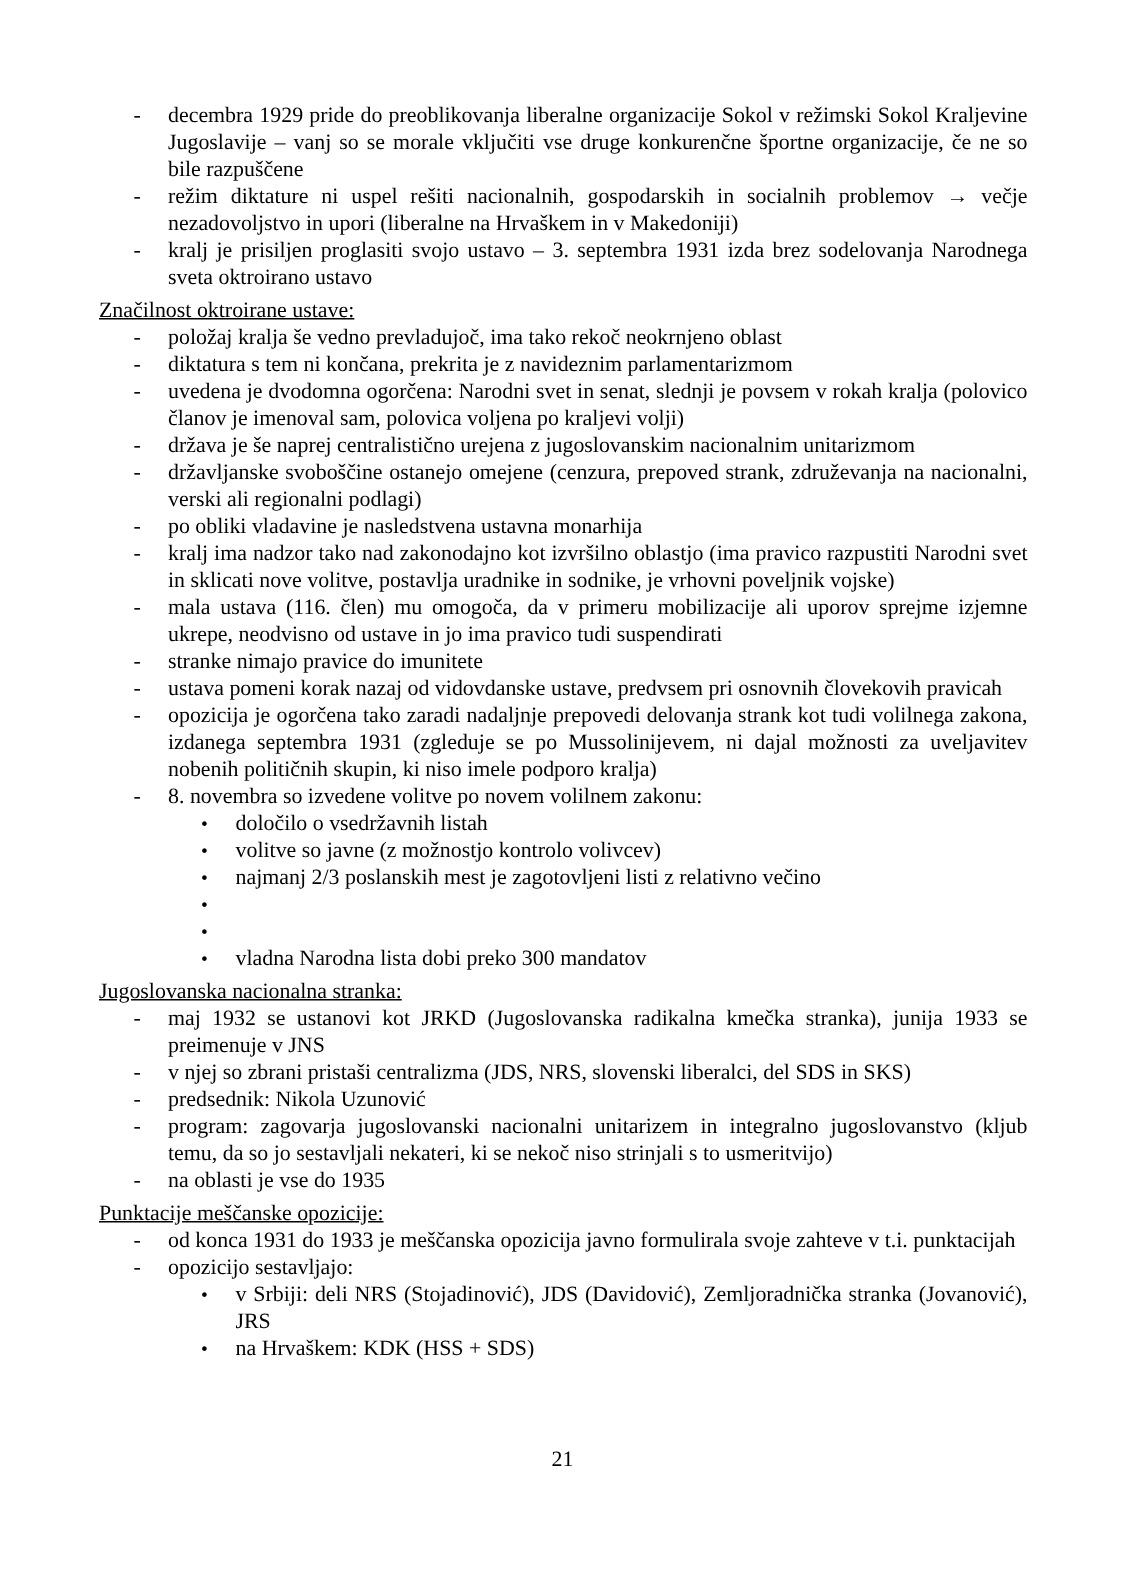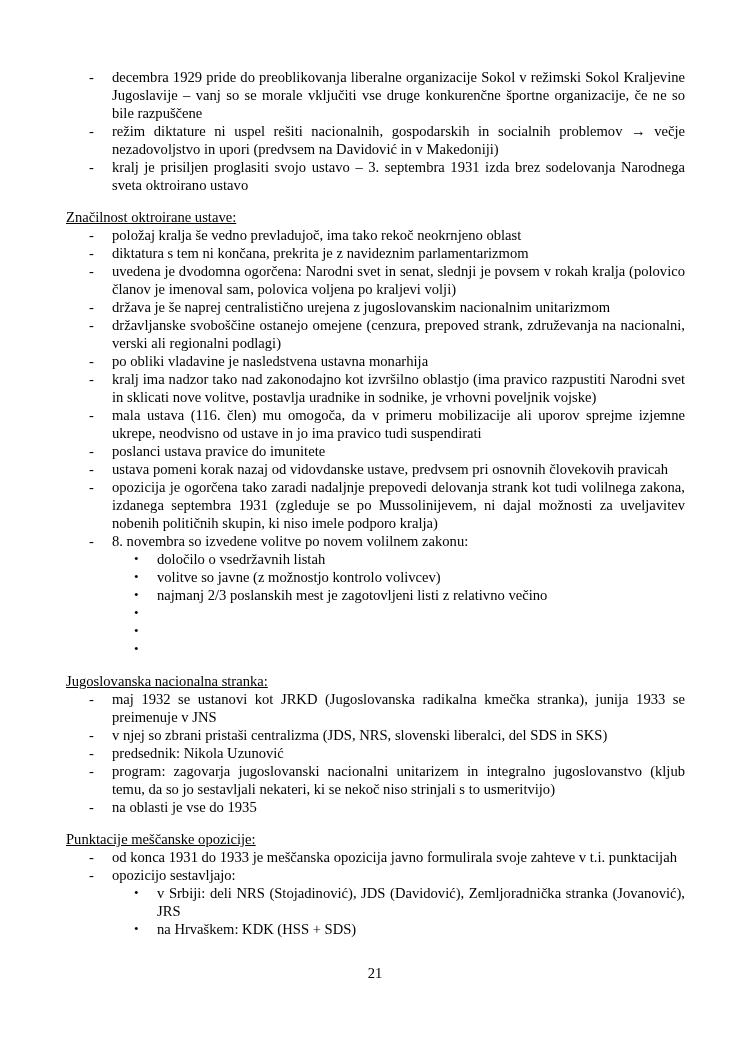--- a/index.html
+++ b/index.html
@@ -14,21 +14,21 @@
     box-sizing: border-box;
     background: #ffffff;
     color: #000000;
     font-family: "Liberation Serif", serif;
     font-size: 14.6px;
     line-height: 18px;
     padding: 68px 65px 0 66px;
     overflow: hidden;
   }
   .section + .section {
-    margin-top: 14px;
+    margin-top: 4px;
   }
   .heading {
     text-decoration: underline;
   }
   .item {
     display: flex;
   }
   .item.l1 { padding-left: 23px; }
   .item.l2 { padding-left: 68px; }
   .marker {
@@ -55,21 +55,21 @@
 
 <div class="page">
   <div id="content">
       <div class="section">
         <div class="item l1">
           <span class="marker">-</span>
           <span class="text">decembra 1929 pride do preoblikovanja liberalne organizacije Sokol v režimski Sokol Kraljevine Jugoslavije – vanj so se morale vključiti vse druge konkurenčne športne organizacije, če ne so bile razpuščene</span>
         </div>
         <div class="item l1">
           <span class="marker">-</span>
-          <span class="text">režim diktature ni uspel rešiti nacionalnih, gospodarskih in socialnih problemov → večje nezadovoljstvo in upori (predvsem na Davidović in v Makedoniji)</span>
+          <span class="text">režim diktature ni uspel rešiti nacionalnih, gospodarskih in socialnih problemov → večje nezadovoljstvo in upori (liberalne na Hrvaškem in v Makedoniji)</span>
         </div>
         <div class="item l1">
           <span class="marker">-</span>
           <span class="text">kralj je prisiljen proglasiti svojo ustavo – 3. septembra 1931 izda brez sodelovanja Narodnega sveta oktroirano ustavo</span>
         </div>
       </div>
       <div class="section">
         <div class="heading">Značilnost oktroirane ustave:</div>
         <div class="item l1">
           <span class="marker">-</span>
@@ -98,21 +98,21 @@
         <div class="item l1">
           <span class="marker">-</span>
           <span class="text">kralj ima nadzor tako nad zakonodajno kot izvršilno oblastjo (ima pravico razpustiti Narodni svet in sklicati nove volitve, postavlja uradnike in sodnike, je vrhovni poveljnik vojske)</span>
         </div>
         <div class="item l1">
           <span class="marker">-</span>
           <span class="text">mala ustava (116. člen) mu omogoča, da v primeru mobilizacije ali uporov sprejme izjemne ukrepe, neodvisno od ustave in jo ima pravico tudi suspendirati</span>
         </div>
         <div class="item l1">
           <span class="marker">-</span>
-          <span class="text">poslanci ustava pravice do imunitete</span>
+          <span class="text">stranke nimajo pravice do imunitete</span>
         </div>
         <div class="item l1">
           <span class="marker">-</span>
           <span class="text">ustava pomeni korak nazaj od vidovdanske ustave, predvsem pri osnovnih človekovih pravicah</span>
         </div>
         <div class="item l1">
           <span class="marker">-</span>
           <span class="text">opozicija je ogorčena tako zaradi nadaljnje prepovedi delovanja strank kot tudi volilnega zakona, izdanega septembra 1931 (zgleduje se po Mussolinijevem, ni dajal možnosti za uveljavitev nobenih političnih skupin, ki niso imele podporo kralja)</span>
         </div>
         <div class="item l1">
@@ -132,20 +132,21 @@
           <span class="text">najmanj 2/3 poslanskih mest je zagotovljeni listi z relativno večino</span>
         </div>
         <div class="item l2">
           <span class="marker">•</span>
         </div>
         <div class="item l2">
           <span class="marker">•</span>
         </div>
         <div class="item l2">
           <span class="marker">•</span>
+          <span class="text">vladna Narodna lista dobi preko 300 mandatov</span>
         </div>
       </div>
       <div class="section">
         <div class="heading">Jugoslovanska nacionalna stranka:</div>
         <div class="item l1">
           <span class="marker">-</span>
           <span class="text">maj 1932 se ustanovi kot JRKD (Jugoslovanska radikalna kmečka stranka), junija 1933 se preimenuje v JNS</span>
         </div>
         <div class="item l1">
           <span class="marker">-</span>

